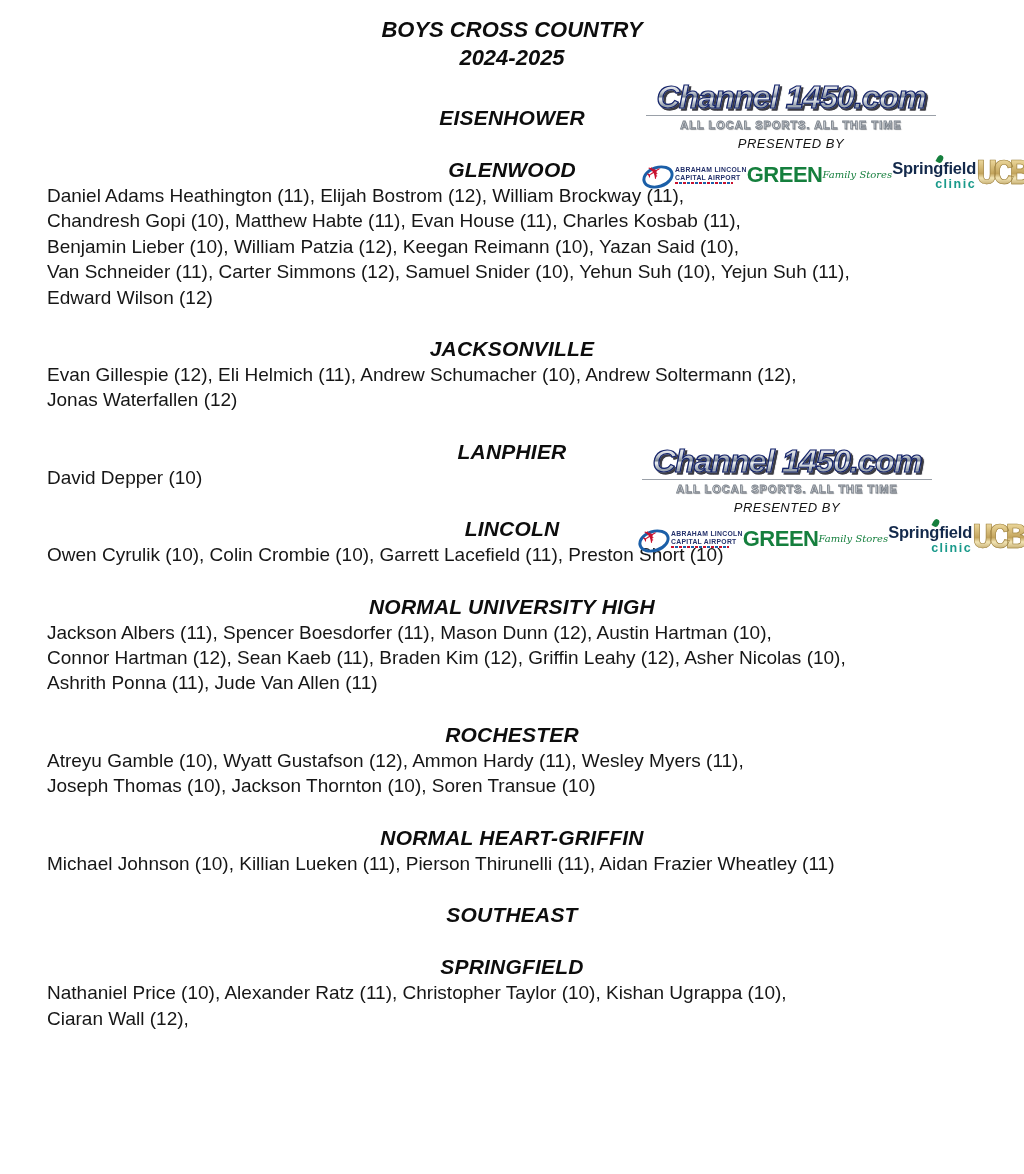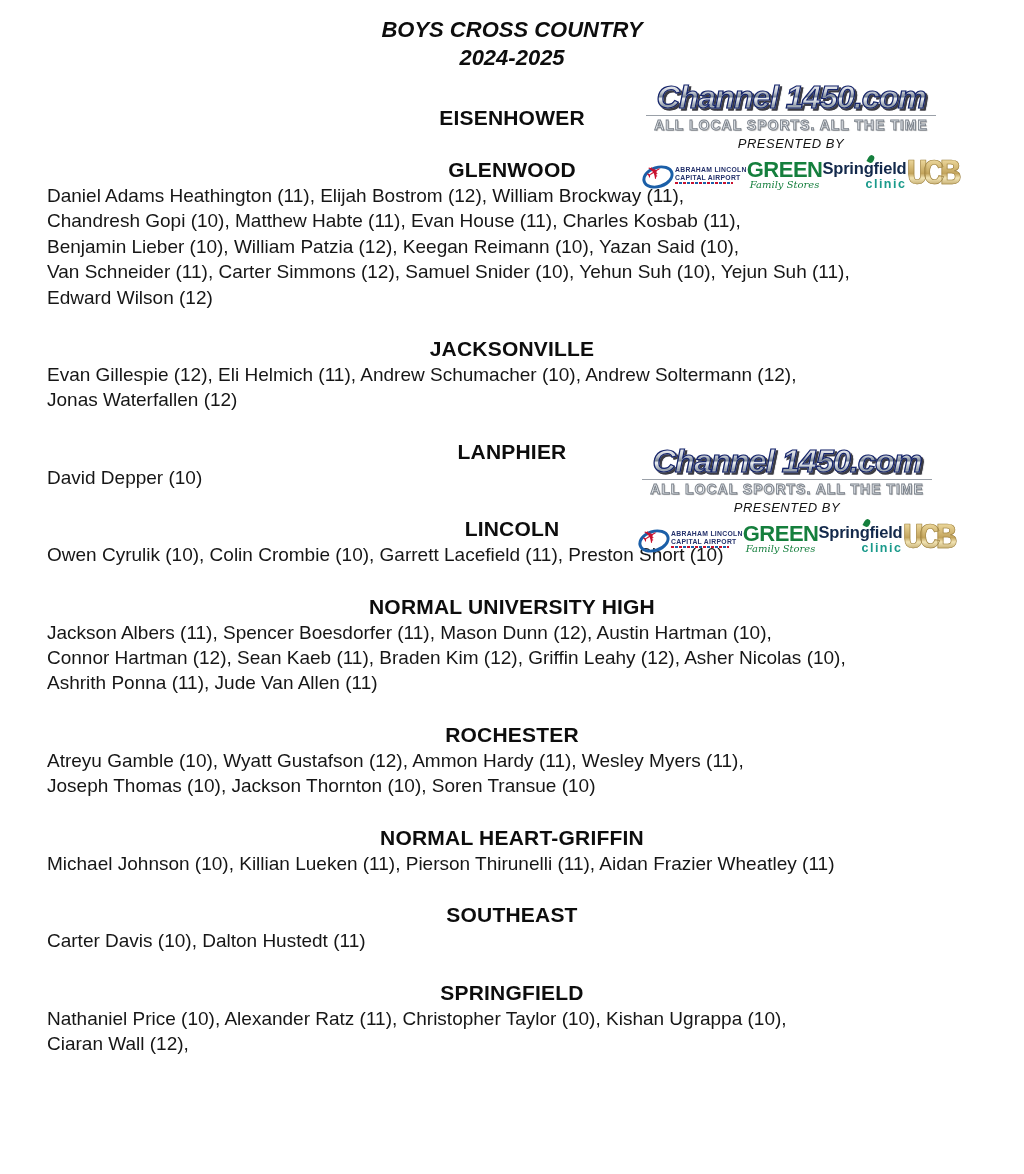--- a/index.html
+++ b/index.html
@@ -24,20 +24,21 @@
   .title-wrap{margin-bottom:33px;}
   
   .team{margin:0 0 26px 0;}
   .team-name{
     margin:0;
     font-size:21px;line-height:26px;
     font-weight:bold;
     text-align:center;
     color:#0d0d0d;
     letter-spacing:.2px;
+    font-style:italic;
   }
   .roster-line{
     margin:0;
     font-size:19px;line-height:25.4px;
     color:#161616;
   }
   
   .logo-block{
     position:absolute;
     width:302px;
@@ -54,21 +55,21 @@
     background:linear-gradient(180deg,#fdfdfd 0%,#c9ced6 32%,#7e8996 47%,#f0f3f6 54%,#97a1ac 76%,#e9ecef 100%);
     -webkit-background-clip:text;background-clip:text;
     color:transparent;
     -webkit-text-stroke:1.2px var(--brand-outline,#15246b);
     filter:drop-shadow(2px 2px 0 rgba(10,10,20,.8));
     transform:scaleX(1.05);transform-origin:center;
   }
   .brand-rule{height:1px;background:#9aa0a8;margin:2px 6px 1px 6px;}
   .tagline{
     font-weight:bold;
-    font-size:14px;line-height:16px;
+    font-size:11px;line-height:16px;
     letter-spacing:1px;
     white-space:nowrap;
     color:#e6e9ed;
     -webkit-text-stroke:.9px #7b828b;
     text-shadow:1px 1px 1px rgba(0,0,0,.35);
   }
   .presented{
     margin-top:3px;
     font-size:13px;line-height:15px;
     letter-spacing:.5px;
@@ -103,21 +104,21 @@
     font-size:6.8px;line-height:7.6px;font-weight:bold;
     letter-spacing:.3px;color:#23306b;white-space:nowrap;
   }
   .ap-dashes{
     margin-top:1px;width:58px;height:2px;
     background:repeating-linear-gradient(90deg,
       var(--airport-red,#c8102e) 0 3px,#ffffff 3px 4px,
       var(--airport-blue,#1b5fa8) 4px 7px,#ffffff 7px 8px);
   }
   
-  .sp-green{display:flex;flex-direction:column;align-items:center;}
+  .sp-green{display:flex;align-items:center;}
   .green-word{
     font-size:22px;line-height:20px;font-weight:800;
     letter-spacing:-.5px;color:var(--green,#157f3d);
   }
   .green-sub{
     font-family:"DejaVu Serif",serif;font-style:italic;
     font-size:10px;line-height:10px;color:var(--green,#157f3d);
     white-space:nowrap;
   }
   
@@ -267,21 +268,20 @@
     <p class="roster-line">Joseph Thomas (10), Jackson Thornton (10), Soren Transue (10)</p>
   </section>
 
   <section class="team">
     <h2 class="team-name">NORMAL HEART-GRIFFIN</h2>
     <p class="roster-line">Michael Johnson (10), Killian Lueken (11), Pierson Thirunelli (11), Aidan Frazier Wheatley (11)</p>
   </section>
 
   <section class="team">
     <h2 class="team-name">SOUTHEAST</h2>
-    <p class="roster-line">Carter Davis (10), Dalton Hustedt (11)</p>
   </section>
 
   <section class="team">
     <h2 class="team-name">SPRINGFIELD</h2>
     <p class="roster-line">Nathaniel Price (10), Alexander Ratz (11), Christopher Taylor (10), Kishan Ugrappa (10),</p>
     <p class="roster-line">Ciaran Wall (12),</p>
   </section>
 
 </div>
 

